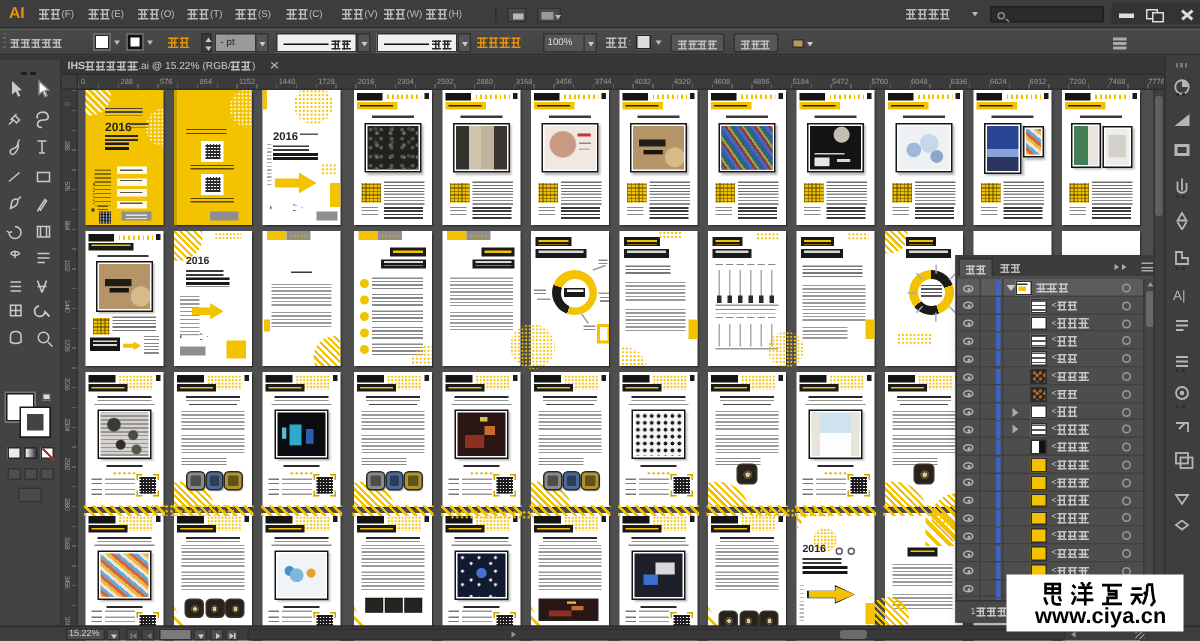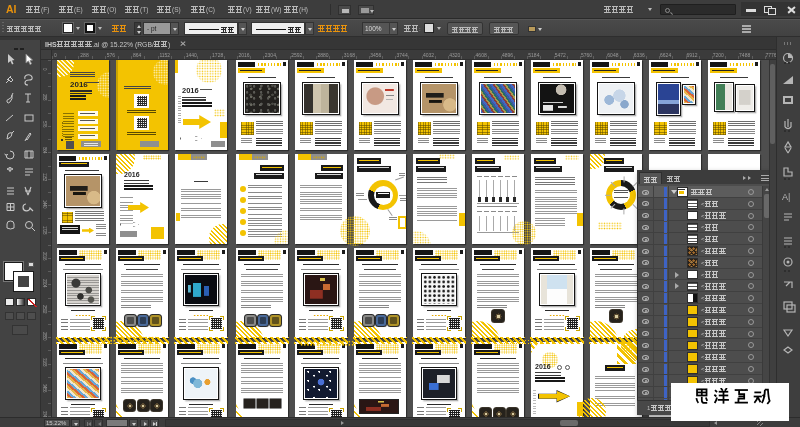--- a/index.html
+++ b/index.html
@@ -1508,13 +1508,16 @@
           <path d="M8 3 L8 9 L15.5 9 L15.5 15.5 L7 15.5 L7 21.5 M7 12.2 L15.5 12.2"></path>
         </g>
 <g transform="translate(86,0)">
           <line x1="1.5" y1="6.5" x2="11.5" y2="6.5"></line>
           <line x1=".5" y1="12.5" x2="12.5" y2="12.5"></line>
           <path d="M6.5 12.5 Q5.5 18 1.5 22 M6 12.5 L10.5 21"></path>
           <path d="M17 2.5 Q17 14.5 12.5 22 M17 2.5 L21.5 2.5 Q22.5 16 24 19 L20.5 23.5 M13.5 10 L17 13.5"></path>
         </g>
 </g>
     </svg>
+    <div style="position:absolute;left:690px;top:404px;width:100px;height:16px;">
+      <span style="display:block;font-family:'Liberation Sans',sans-serif;font-weight:bold;font-size:14.5px;line-height:15px;color:#000;letter-spacing:.1px">www.ciya.cn</span>
+    </div>
     <div style="position:absolute;left:757px;top:421px;width:6px;height:5px;background:repeating-linear-gradient(135deg,#888 0,#888 1px,transparent 1px,transparent 2.5px)"></div>
   </div>
 </body></html>

